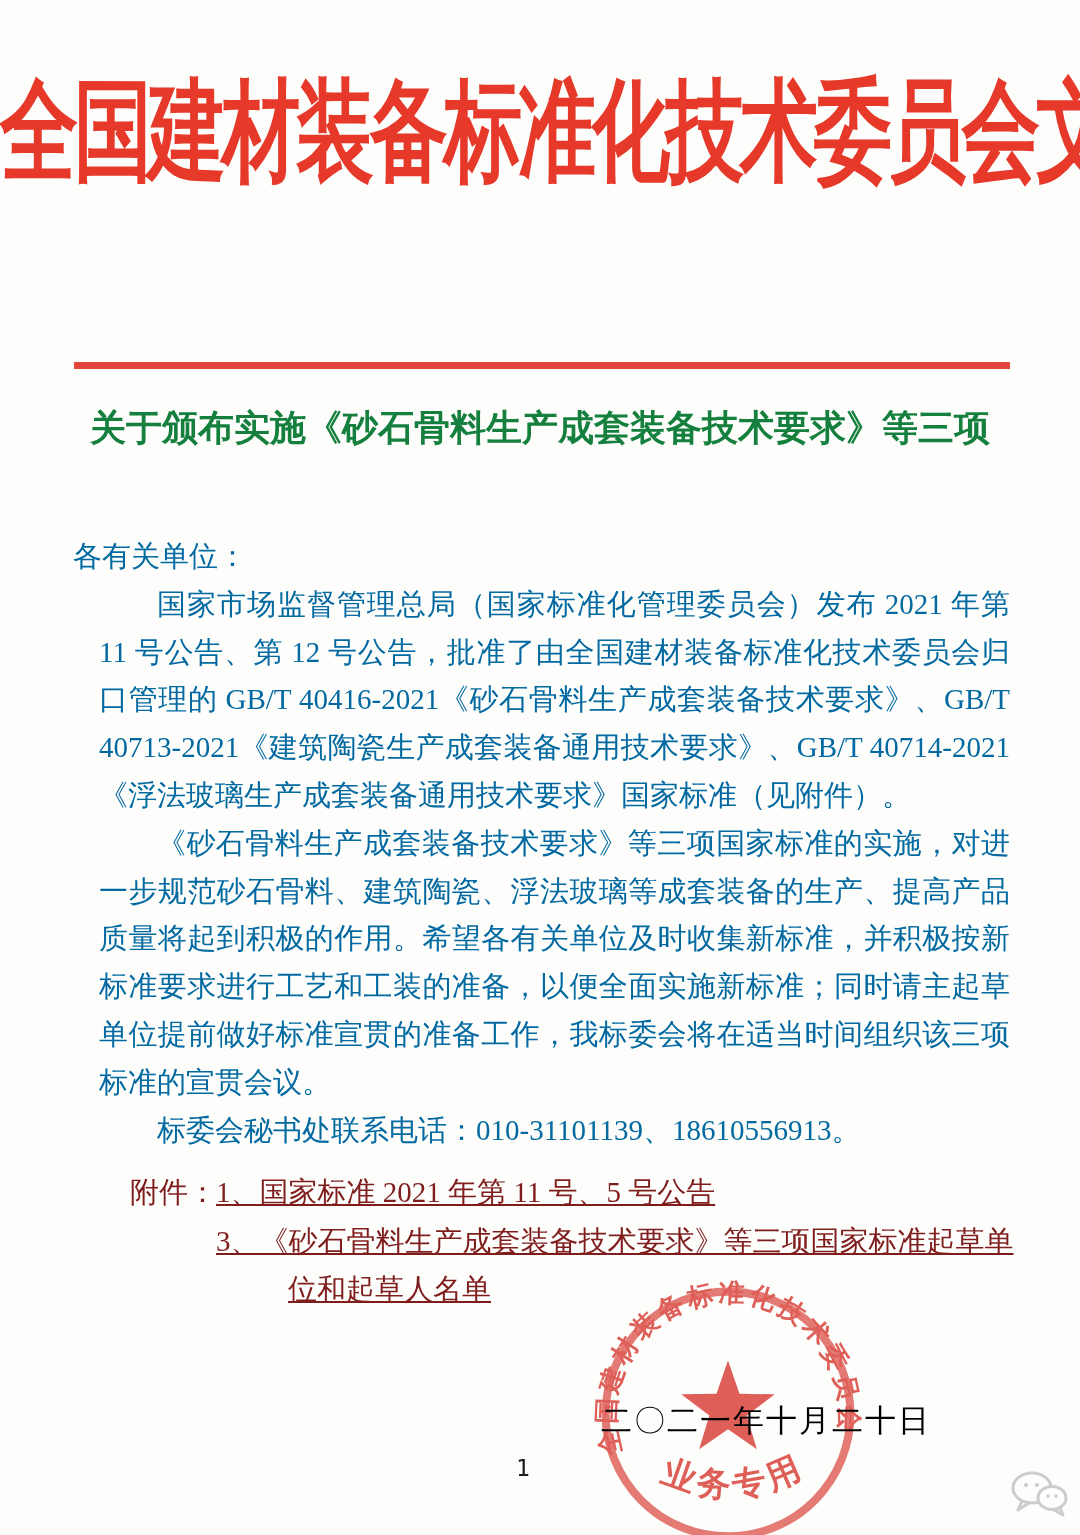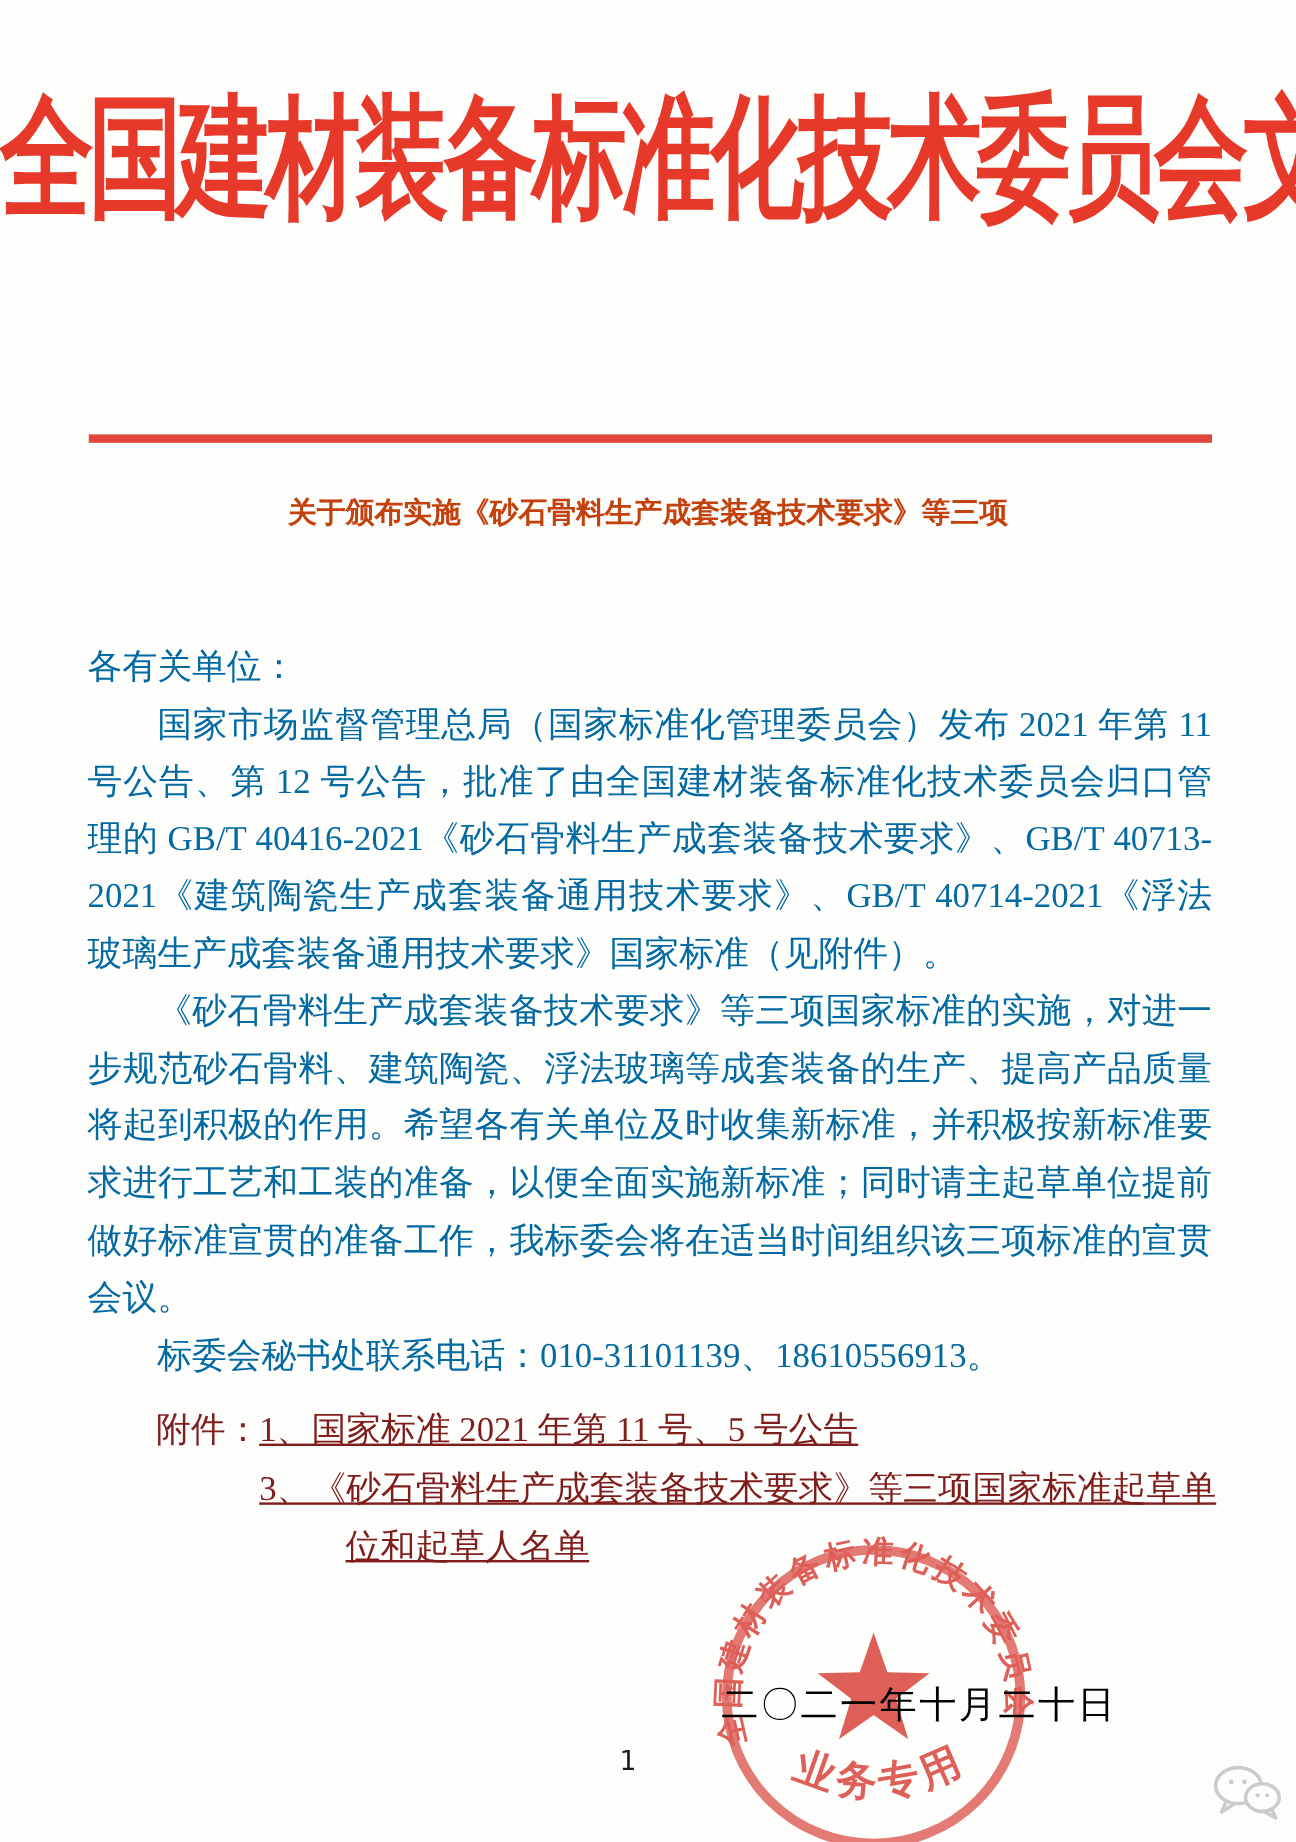--- a/index.html
+++ b/index.html
@@ -53,37 +53,37 @@
   }
 
   .doc-title {
     position: absolute;
     top: 404px;
     left: 60px;
     width: 960px;
     text-align: center;
     font-family: "Liberation Sans", "DejaVu Sans", sans-serif;
     font-weight: bold;
-    font-size: 24px;
-    color: #c2410c;
+    font-size: 36px;
+    color: #15803d;
     line-height: 48px;
   }
 
   .body-block {
     position: absolute;
     top: 533px;
     left: 73px;
     width: 937px;
     font-size: 29px;
     line-height: 47.8px;
     color: #0369a1;
     text-align: justify;
   }
   .body-block .salutation { text-indent: 0; }
-  .body-block p.indent { text-indent: 2em; }
+  .body-block p.indent { text-indent: 2em; margin-left: 26px; }
 
   .attachments {
     position: absolute;
     top: 1168px;
     left: 130px;
     width: 890px;
     font-size: 29px;
     line-height: 48.5px;
     color: #7f1d1d;
     text-decoration: underline;

